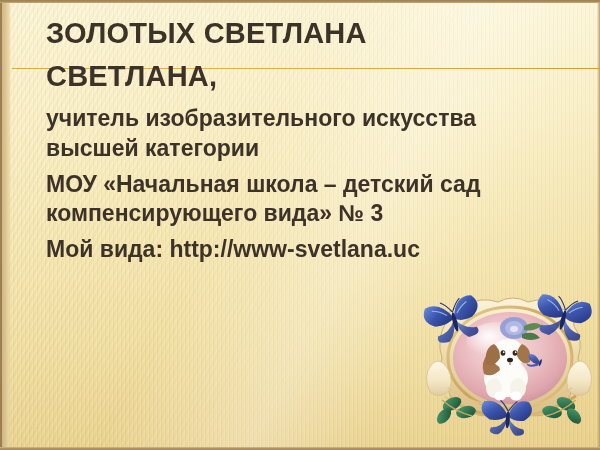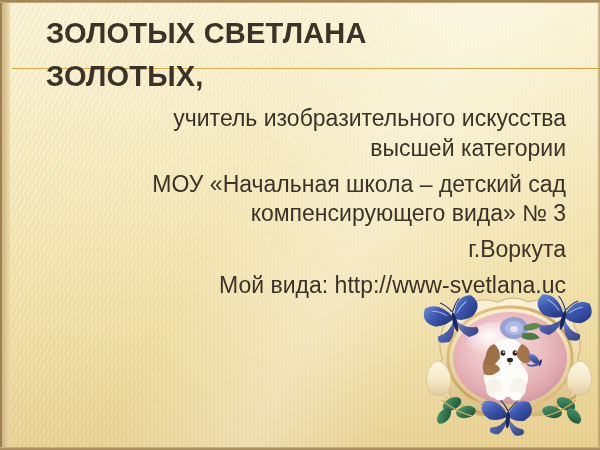--- a/index.html
+++ b/index.html
@@ -119,26 +119,25 @@
     line-height: 1.48;
     letter-spacing: 0.2px;
     margin: 0;
     white-space: pre-line;
   }
   .body-lines {
     margin-top: 6px;
   }
   .body-line {
     font-size: 23px;
-    font-weight: normal;
+    font-weight: bold;
     color: #3c3228;
     line-height: 1.30;
     margin: 0 0 6px 0;
     white-space: pre-line;
-    text-align: right;
   }
   .body-line.tight { margin-bottom: 6px; }
 
   
   .decor {
     position: absolute;
     left: 418px;
     top: 292px;
     width: 182px;
     height: 148px;
@@ -158,28 +157,27 @@
   <div class="edge-left-line"></div>
   <div class="edge-right"></div>
   <div class="edge-top"></div>
   <div class="edge-bottom"></div>
 
   <div class="title-rule"></div>
 
   <div class="content">
 
     <div class="title">ЗОЛОТЫХ СВЕТЛАНА</div>
-    <div class="title">ЗОЛОТЫХ,</div>
+    <div class="title">СВЕТЛАНА,</div>
 
     <div class="body-lines">
       <div class="body-line tight">учитель изобразительного искусства
 высшей категории</div>
       <div class="body-line tight">МОУ «Начальная школа – детский сад
 компенсирующего вида» № 3</div>
-      <div class="body-line tight">г.Воркута</div>
       <div class="body-line tight">Мой вида: http://www-svetlana.uc</div>
     </div>
 
   </div>
 
   <div class="decor">
     <svg width="182" height="148" viewBox="0 0 182 148" xmlns="http://www.w3.org/2000/svg">
       <defs>
         <radialGradient id="medal" cx="45%" cy="38%" r="68%">
           <radialGradient id="x"></radialGradient>

